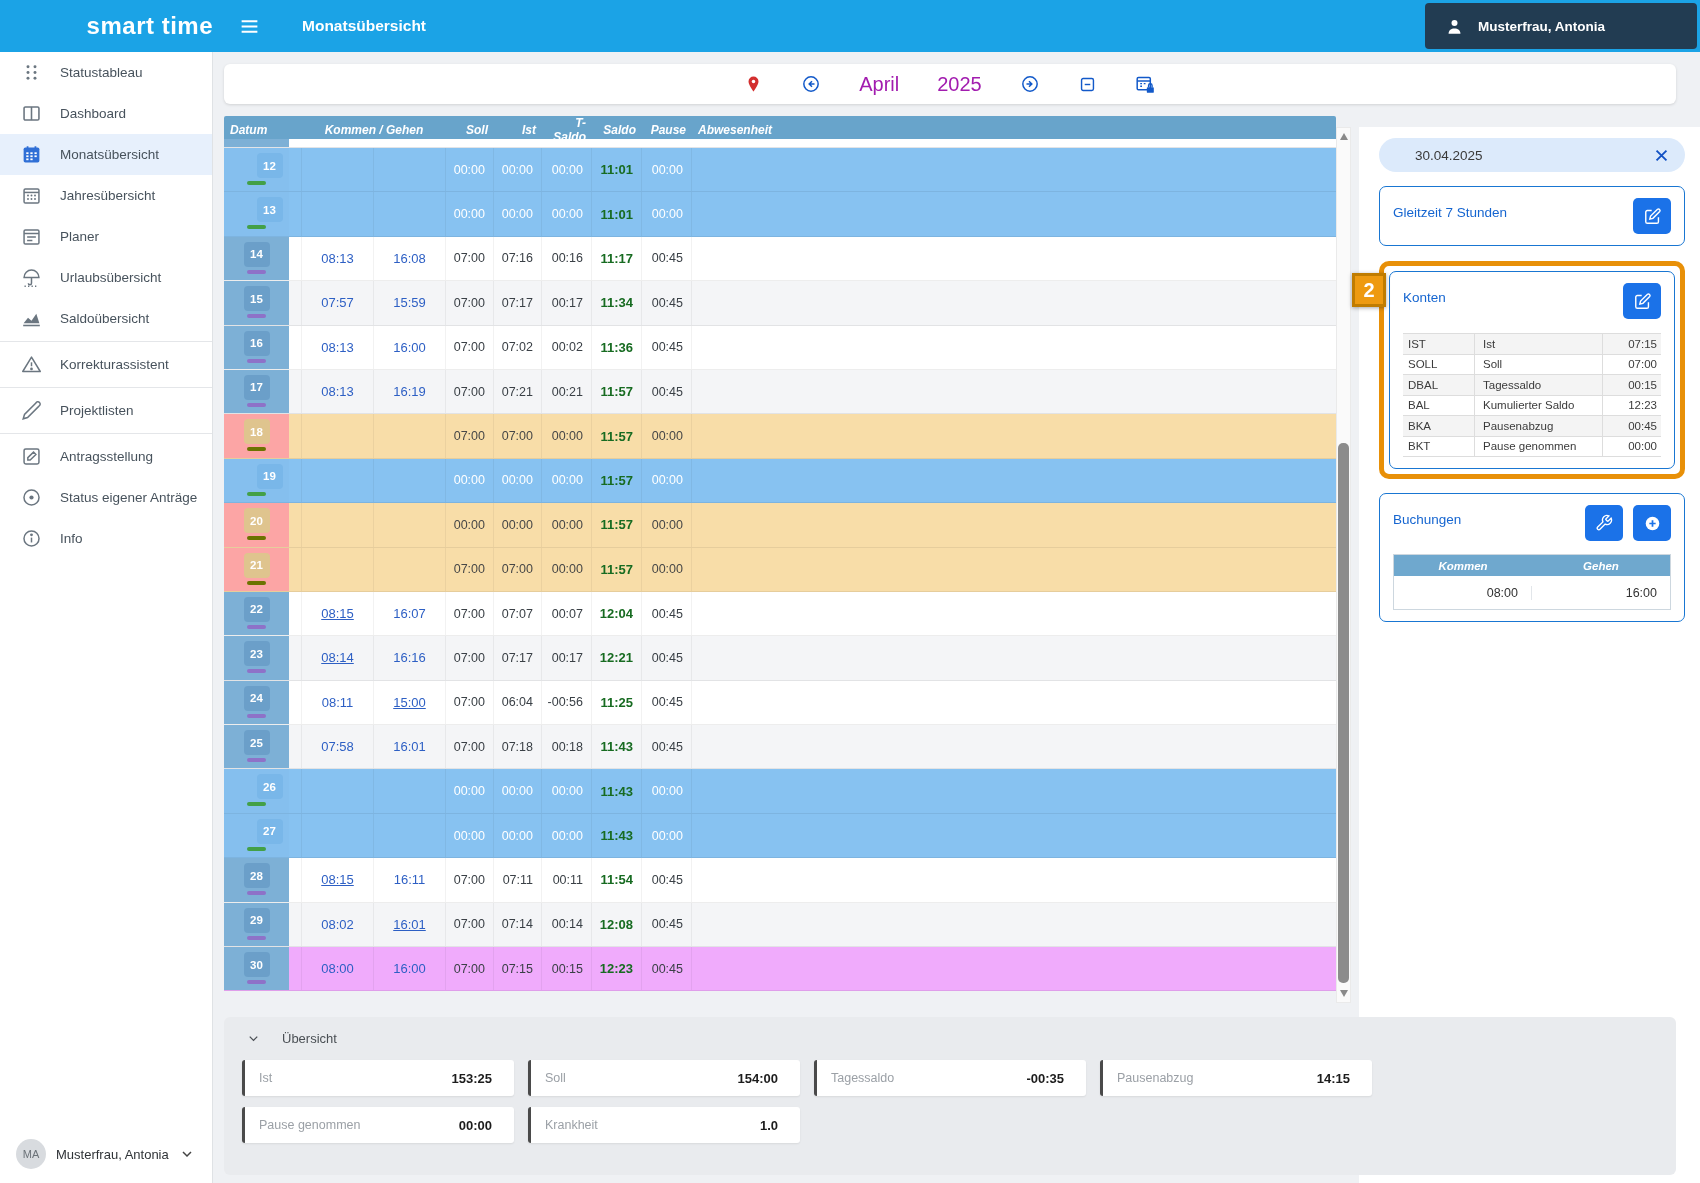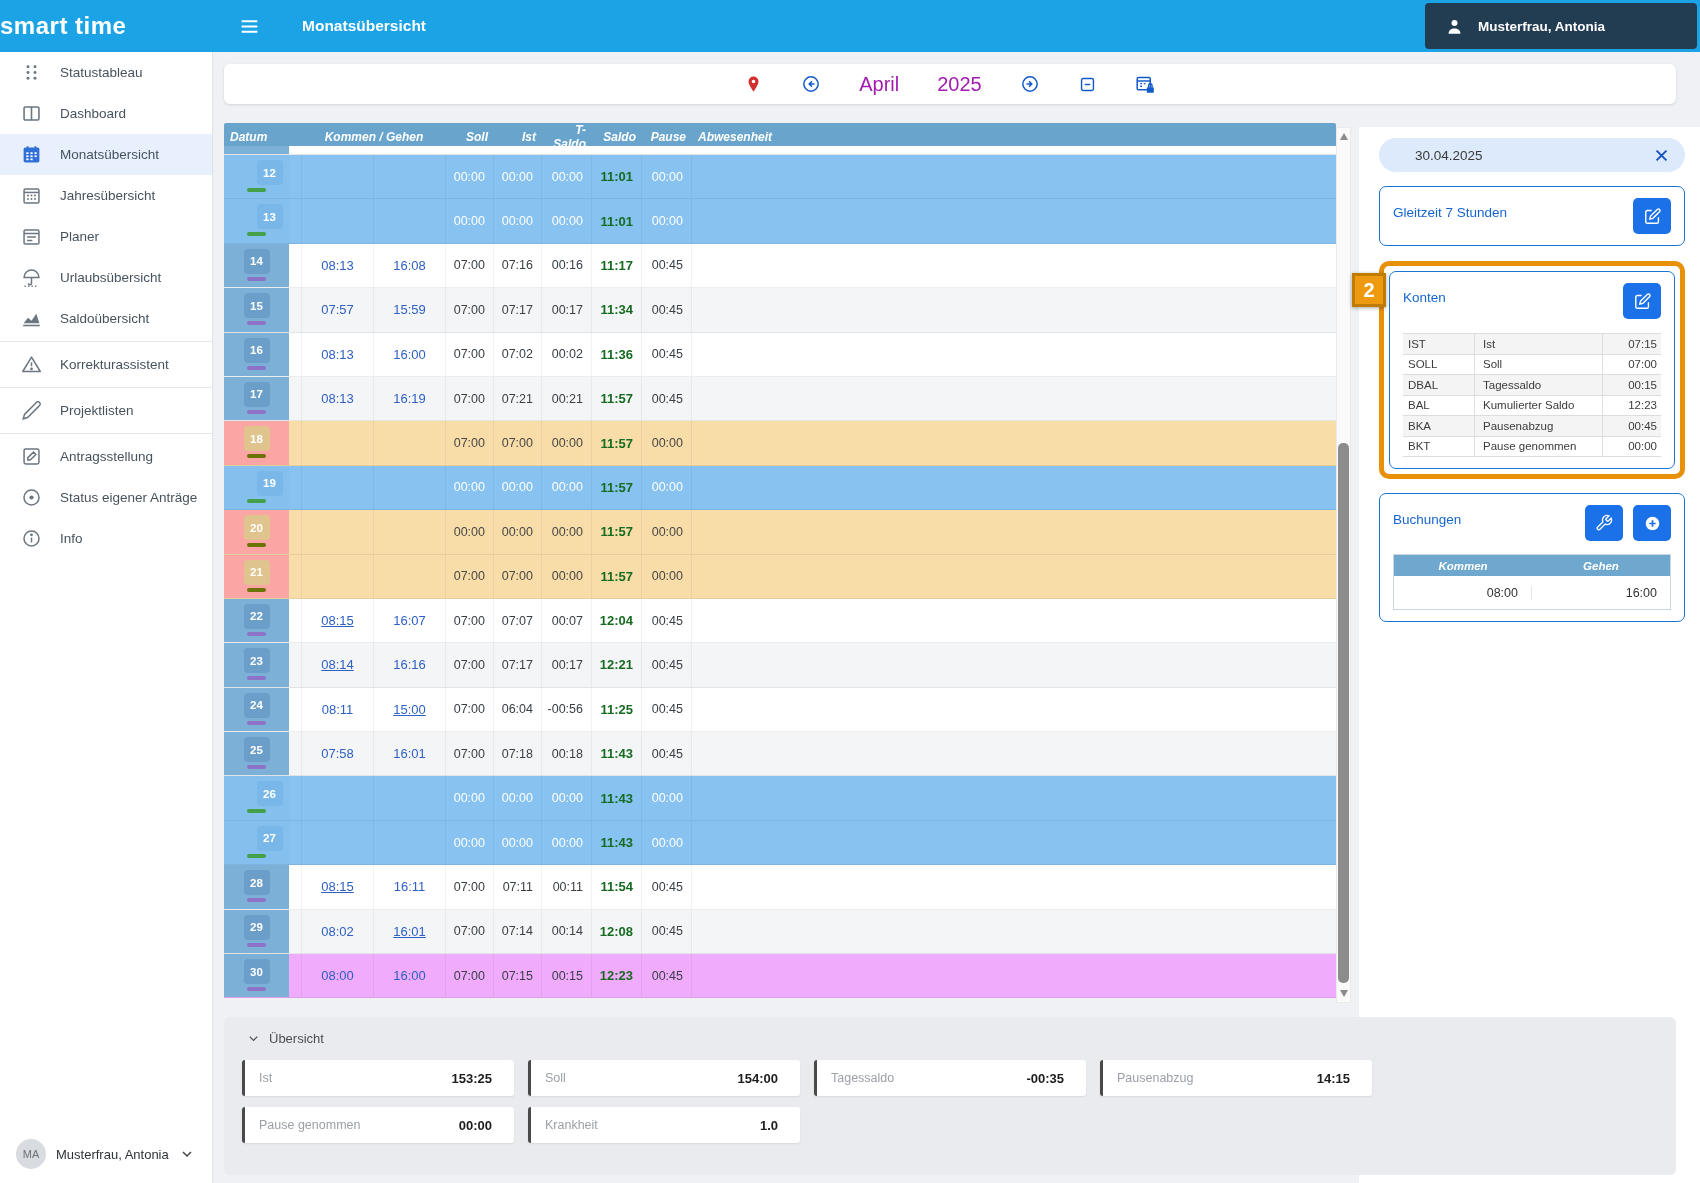--- a/index.html
+++ b/index.html
@@ -2,21 +2,21 @@
 <html><head>
 <meta charset="utf-8">
 <style>
   * { margin:0; padding:0; box-sizing:border-box; }
   html,body { width:1700px; height:1183px; overflow:hidden;
     font-family:"Liberation Sans","DejaVu Sans",sans-serif; background:#EFF1F4; }
   svg { display:block; }
 
   
   .topbar { position:absolute; left:0; top:0; width:1700px; height:52px; background:#1BA3E6; z-index:20; display:flex; align-items:center; }
-  .logo-zone { width:213px; text-align:left; color:#fff; font-size:24px; font-weight:bold; letter-spacing:.5px; }
+  .logo-zone { width:213px; text-align:right; color:#fff; font-size:24px; font-weight:bold; letter-spacing:.5px; }
   .hamburger { margin-left:26px; color:#fff; cursor:pointer; }
   .page-title { margin-left:42px; color:#fff; font-size:15.5px; font-weight:bold; }
   .user-chip { position:absolute; right:3px; top:3px; height:46px; width:272px; background:#223C52; border-radius:4px; display:flex; align-items:center; gap:14px; padding-left:20px; color:#fff; font-size:13.5px; font-weight:bold; cursor:pointer; }
 
   
   .sidebar { position:absolute; left:0; top:52px; bottom:0; width:213px; background:#fff; border-right:1px solid #DFE2E5; z-index:10; }
   .sb-item { height:41px; display:flex; align-items:center; gap:17px; padding-left:21px; font-size:13.5px; color:#47525C; cursor:pointer; }
   .sb-item .sb-icon { color:#6B7680; width:22px; height:22px; }
   .sb-item.active { background:#E7F0FC; }
   .sb-item.active .sb-icon { color:#2F6FD6; }
@@ -26,21 +26,21 @@
   .sb-user-name { font-size:13px; color:#2F3337; }
   .sb-user .chev { color:#444; }
 
   
   .main { position:absolute; left:213px; top:52px; right:0; bottom:0; }
   .toolbar-card { position:absolute; left:11px; right:24px; top:12px; height:40px; background:#fff; border-radius:6px; box-shadow:0 1px 3px rgba(0,0,0,.13); display:flex; align-items:center; justify-content:center; gap:38px; z-index:6; }
   .tb-ico { color:#1259C9; cursor:pointer; }
   .tb-txt { color:#a21caf; font-size:20px; cursor:pointer; }
 
   
-  .table-wrap { position:absolute; left:11px; top:71px; width:1112px; }
+  .table-wrap { position:absolute; left:11px; top:64px; width:1112px; }
   .thead { display:grid; grid-template-columns:78px 144px 48px 48px 50px 50px 50px 1fr; height:23px; background:#68A4CB; color:#fff; font-size:12px; font-style:italic; font-weight:bold; align-items:center; border-radius:2px 2px 0 0; }
   .thead .h { padding:0 6px; }
   .thead .h.c { text-align:center; }
   .thead .h.r { text-align:right; }
   .sliver { display:grid; grid-template-columns:65px 1fr; height:9px; background:#fff; border-bottom:1px solid #E2E4E7; }
   .sliver .d { background:#7DB0D6; }
   .trow { display:grid; grid-template-columns:65px 13px 72px 72px 48px 48px 50px 50px 50px 1fr; height:44.4px; border-bottom:1px solid rgba(0,0,0,.07); cursor:pointer; }
   .trow.work { background:#fff; color:#3A4046; }
   .trow.work.shade { background:#F4F5F7; }
   .trow.weekend { background:#87C2F1; color:#fff; }
@@ -95,21 +95,21 @@
   .btn-row { display:flex; gap:10px; margin-left:auto; }
   .buch-table { margin-top:13px; border:1px solid #CDD7DF; }
   .bt-head { display:grid; grid-template-columns:1fr 1fr; height:21px; background:#6FA8CE; color:#fff; font-size:11.5px; font-style:italic; font-weight:bold; align-items:center; }
   .bt-head div { text-align:center; }
   .bt-row { display:grid; grid-template-columns:1fr 1fr; height:33px; align-items:center; font-size:12.5px; color:#333; }
   .bt-row div { text-align:right; padding-right:13px; }
   .bt-row div:first-child { border-right:1px solid #E2E6EA; }
 
   
   .overview { position:absolute; left:11px; right:24px; top:965px; height:158px; background:#E9EBEE; border-radius:6px; z-index:7; padding:12px 18px; }
-  .ov-title { display:flex; align-items:center; gap:8px; font-size:13px; color:#4A4F54; margin:2px 0 14px 4px; cursor:pointer; }
+  .ov-title { display:flex; align-items:center; gap:21px; font-size:13px; color:#4A4F54; margin:2px 0 14px 4px; cursor:pointer; }
   .ov-grid { display:grid; grid-template-columns:repeat(4,272px); gap:11px 14px; }
   .stat-card { height:36px; background:#fff; border-radius:3px; border-left:3px solid #4A4A4A; box-shadow:0 1px 2px rgba(0,0,0,.08); display:flex; align-items:center; justify-content:space-between; padding:0 22px 0 14px; }
   .stat-label { color:#9BA0A6; font-size:12.5px; }
   .stat-value { color:#1C1C1C; font-size:13px; font-weight:bold; }
 </style>
 </head>
 <body>
 
 <div class="topbar">
   <div class="logo-zone">smart time</div>

